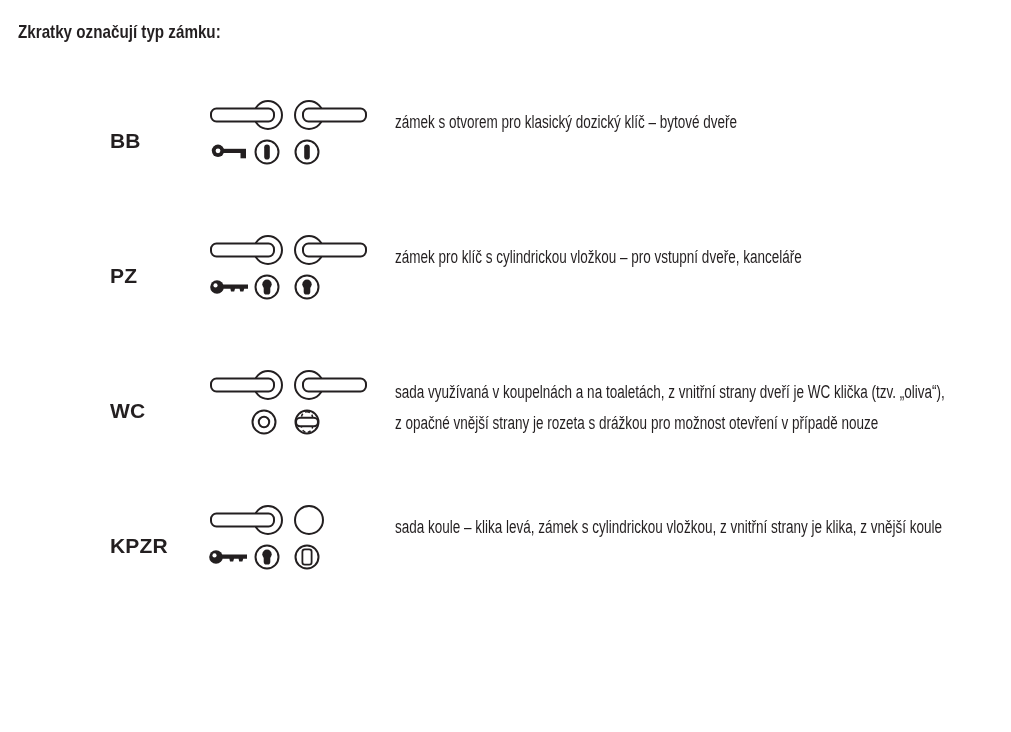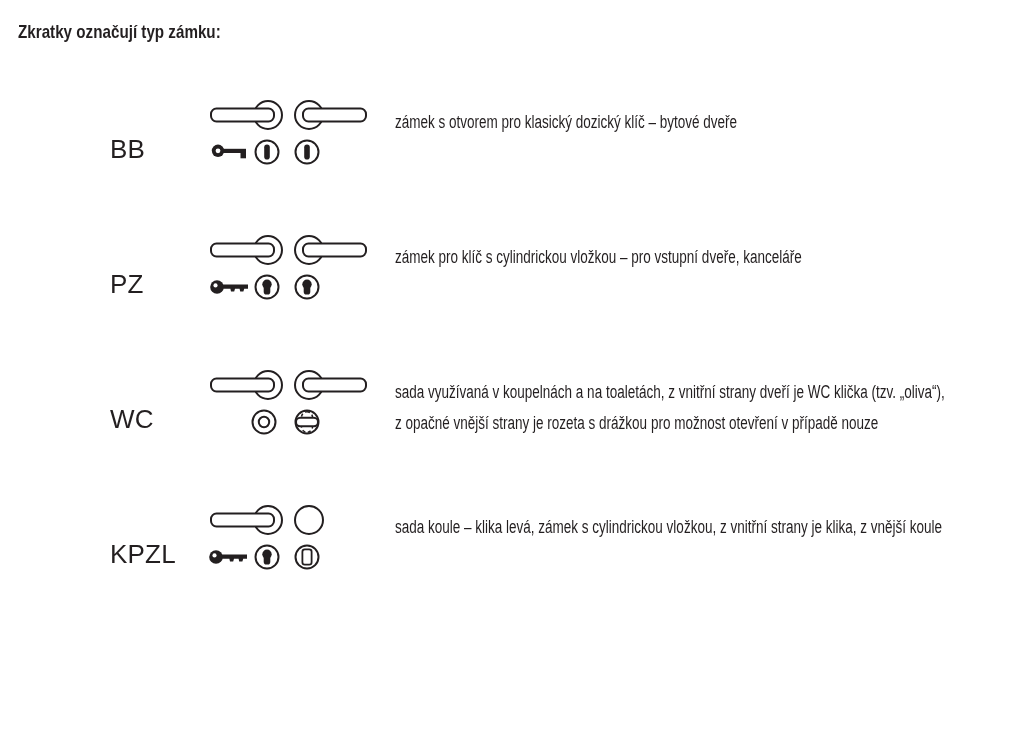--- a/index.html
+++ b/index.html
@@ -11,22 +11,22 @@
     overflow:hidden;
   }
   .page{position:relative;width:1011px;height:576px;background:#fff;}
   .title{
     position:absolute;left:18px;top:22px;margin:0;
     font-size:19px;font-weight:bold;line-height:20px;white-space:nowrap;
     transform:scaleX(0.8);transform-origin:0 0;letter-spacing:0;
   }
   .row{position:absolute;left:0;width:1011px;height:80px;}
   .code{
-    position:absolute;left:110px;top:44px;
-    font-size:26px;font-weight:normal;line-height:21px;white-space:nowrap;
+    position:absolute;left:110px;top:35px;
+    font-size:21px;font-weight:bold;line-height:21px;white-space:nowrap;
     letter-spacing:0.2px;
   }
   .icons{position:absolute;left:195px;top:0;}
   .desc{position:absolute;left:395px;top:12px;}
   .desc-line{
     font-size:18px;line-height:31px;white-space:nowrap;
     transform:scaleX(0.75);transform-origin:0 50%;
   }
 </style>
 </head>
@@ -121,21 +121,21 @@
       <use href="#key-pz" x="36" y="57"></use>
       <use href="#esc-pz" x="72" y="57"></use>
       <use href="#esc-pz" x="112" y="57"></use>
     </svg>
     <div class="desc">
       <div class="desc-line">zámek pro klíč s cylindrickou vložkou – pro vstupní dveře, kanceláře</div>
     </div>
   </section>
 
   <section class="row" style="top:500px">
-    <div class="code">KPZL</div>
+    <div class="code">KPZR</div>
     <svg class="icons" width="200" height="80" viewBox="0 0 200 80">
       <use href="#lever-left" x="73" y="20"></use>
       <use href="#ball" x="114" y="20"></use>
       <use href="#key-pz" x="35" y="57"></use>
       <use href="#esc-pz" x="72" y="57"></use>
       <use href="#esc-blind" x="112" y="57"></use>
     </svg>
     <div class="desc">
       <div class="desc-line">sada koule – klika levá, zámek s cylindrickou vložkou, z vnitřní strany je klika, z vnější koule</div>
     </div>

